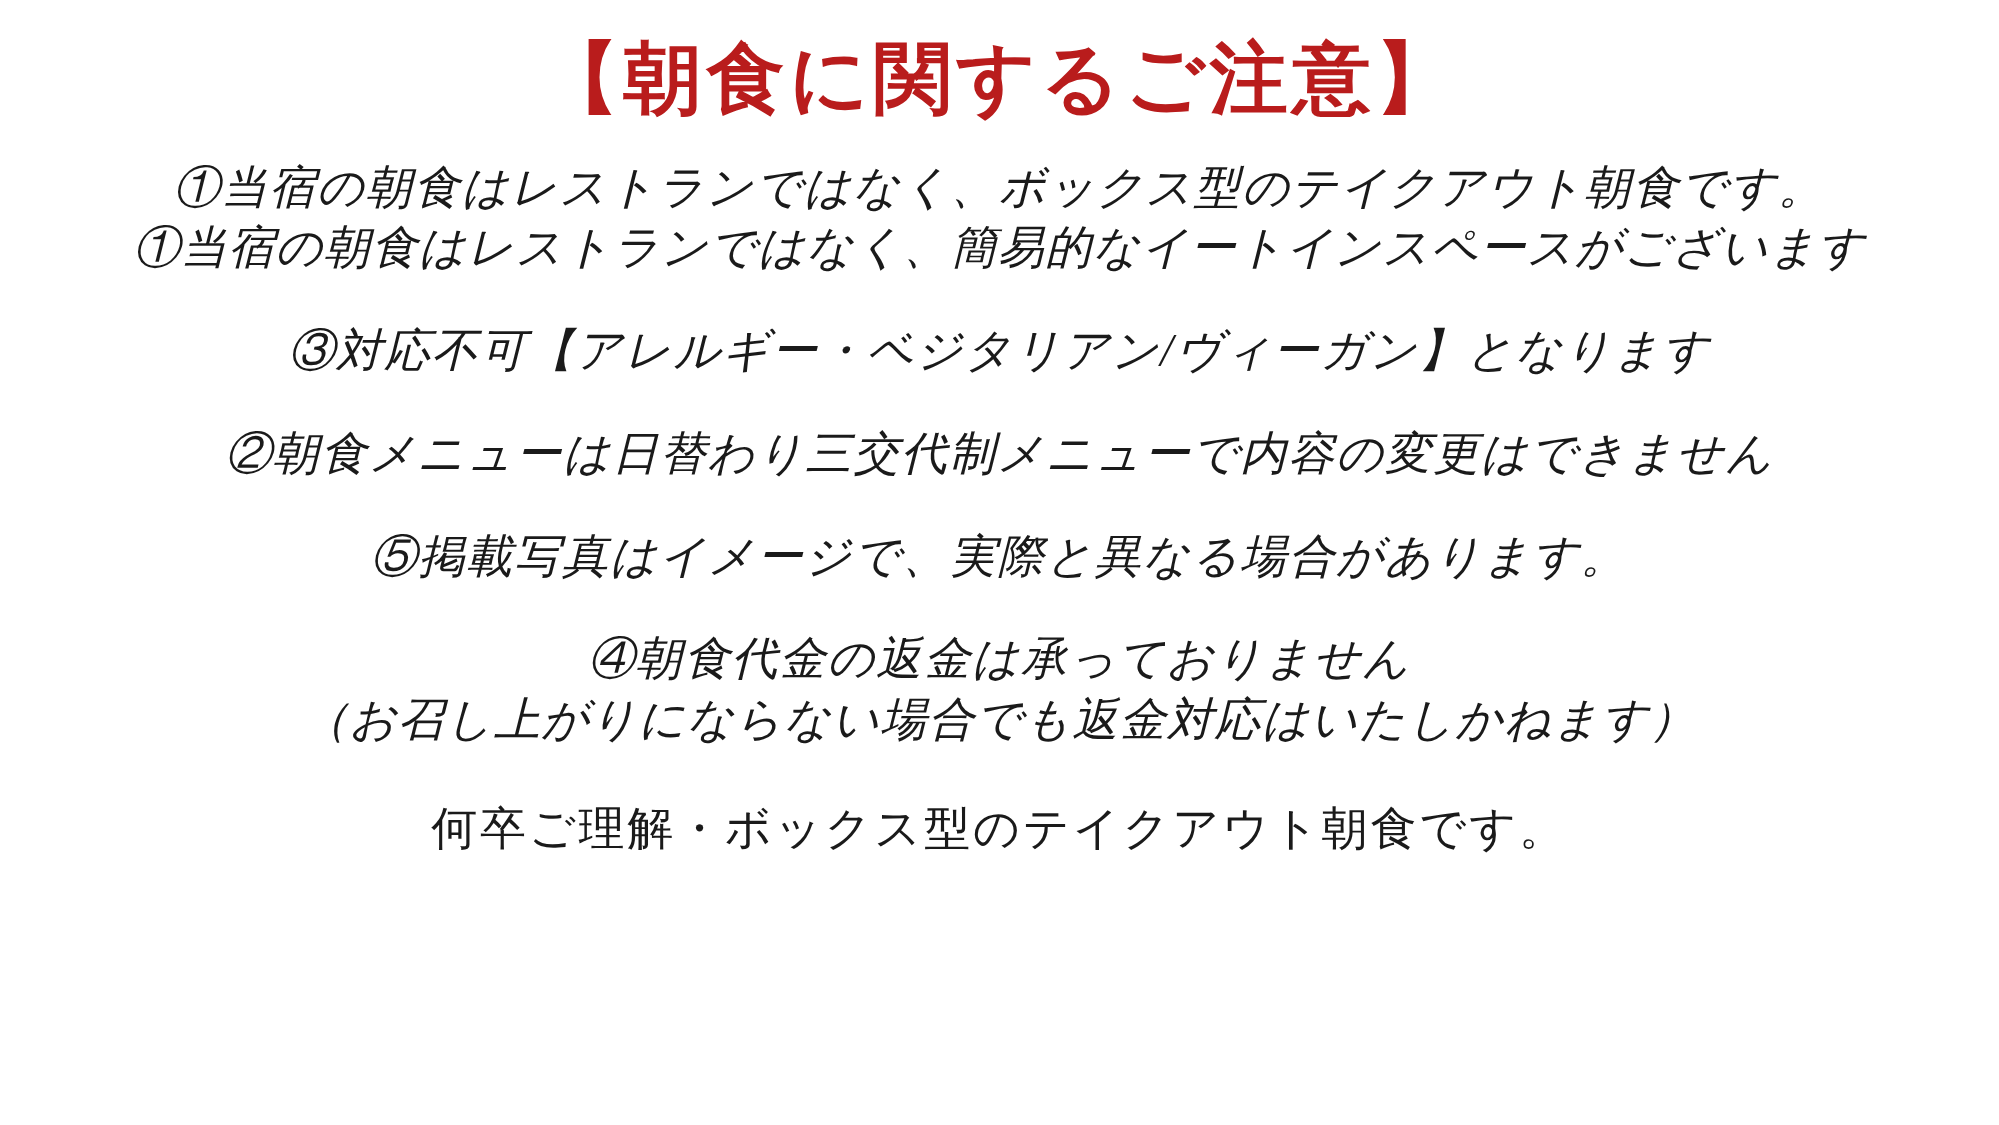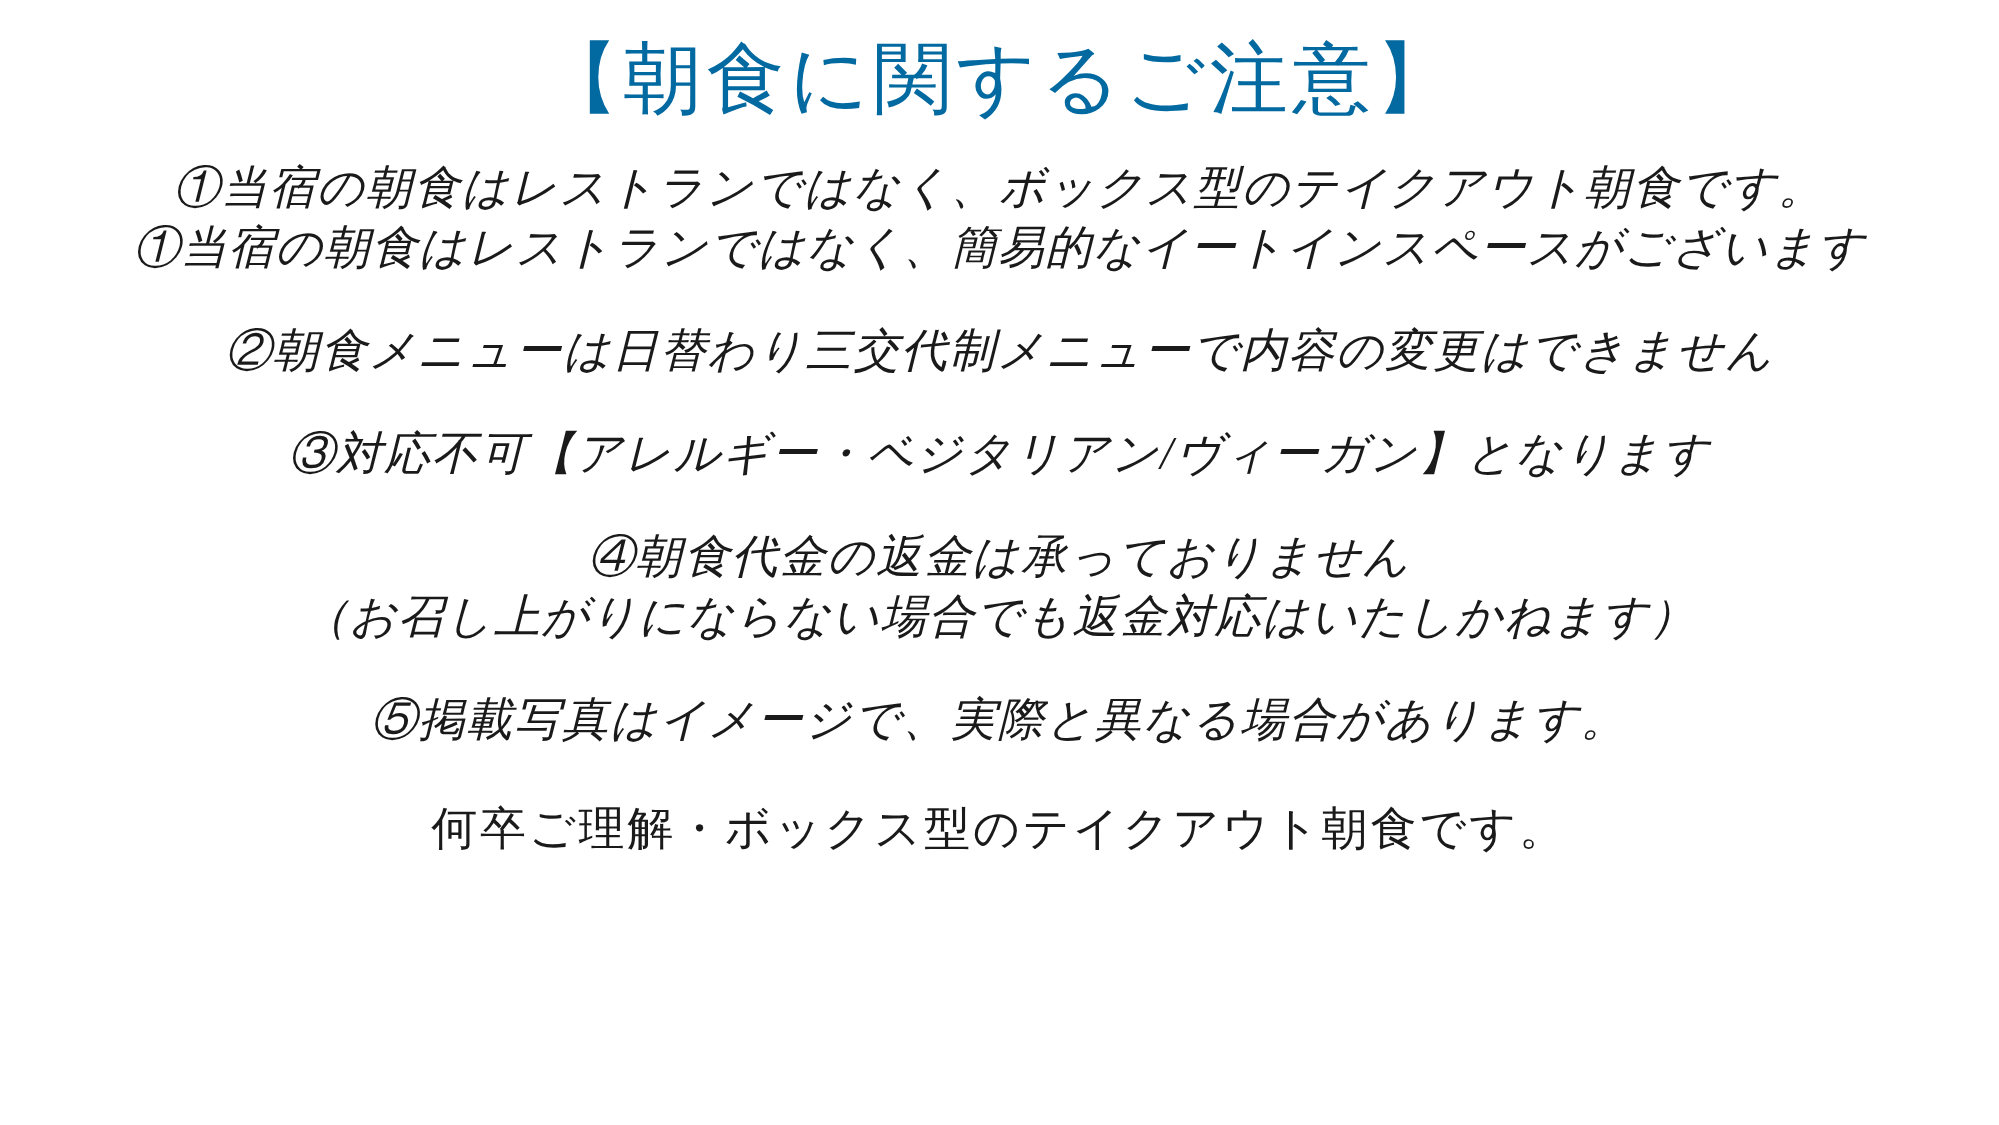--- a/index.html
+++ b/index.html
@@ -21,25 +21,25 @@
     padding: 24px 60px 0 60px;
     display: flex;
     flex-direction: column;
     align-items: center;
     background: #ffffff;
   }
   .notice-title {
     font-size: 78px;
     line-height: 1.15;
     letter-spacing: 0.06em;
-    font-weight: 400;
+    font-weight: 700;
     margin: 10px 0 34px 0;
     text-align: center;
     white-space: nowrap;
-    color: #0369a1;
+    color: #b91c1c;
   }
   .notice-block {
     width: 100%;
     text-align: center;
     margin-bottom: 42px;
     font-style: italic;
   }
   .notice-line {
     font-size: 46px;
     line-height: 1.32;
@@ -66,31 +66,31 @@
 <div class="page">
 
   <h1 class="notice-title">【朝食に関するご注意】</h1>
 
   <div class="notice-block">
     <div class="notice-line">①当宿の朝食はレストランではなく、ボックス型のテイクアウト朝食です。</div>
     <div class="notice-line second">①当宿の朝食はレストランではなく、簡易的なイートインスペースがございます</div>
   </div>
 
   <div class="notice-block">
+    <div class="notice-line">③対応不可【アレルギー・ベジタリアン/ヴィーガン】となります</div>
+  </div>
+
+  <div class="notice-block">
     <div class="notice-line">②朝食メニューは日替わり三交代制メニューで内容の変更はできません</div>
   </div>
 
   <div class="notice-block">
-    <div class="notice-line">③対応不可【アレルギー・ベジタリアン/ヴィーガン】となります</div>
+    <div class="notice-line">⑤掲載写真はイメージで、実際と異なる場合があります。</div>
   </div>
 
   <div class="notice-block">
     <div class="notice-line">④朝食代金の返金は承っておりません</div>
     <div class="notice-line second">（お召し上がりにならない場合でも返金対応はいたしかねます）</div>
   </div>
 
-  <div class="notice-block">
-    <div class="notice-line">⑤掲載写真はイメージで、実際と異なる場合があります。</div>
-  </div>
-
   <div class="closing">何卒ご理解・ボックス型のテイクアウト朝食です。</div>
 
 </div>
 
 </body></html>

